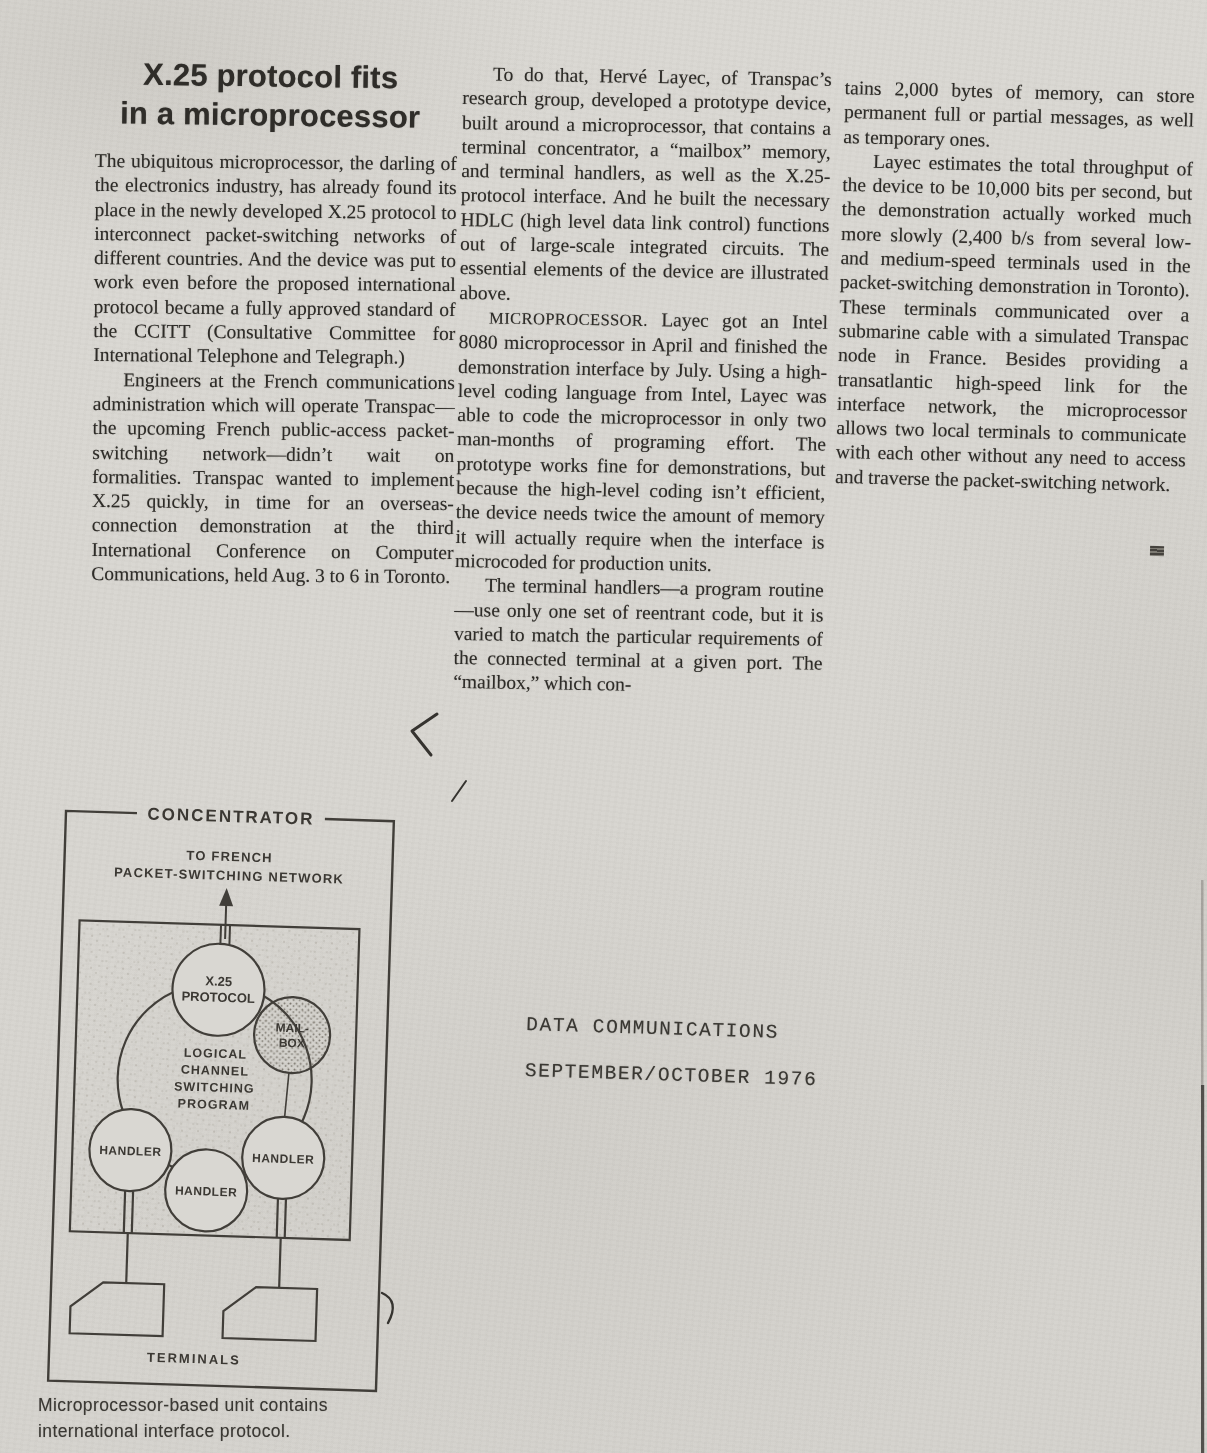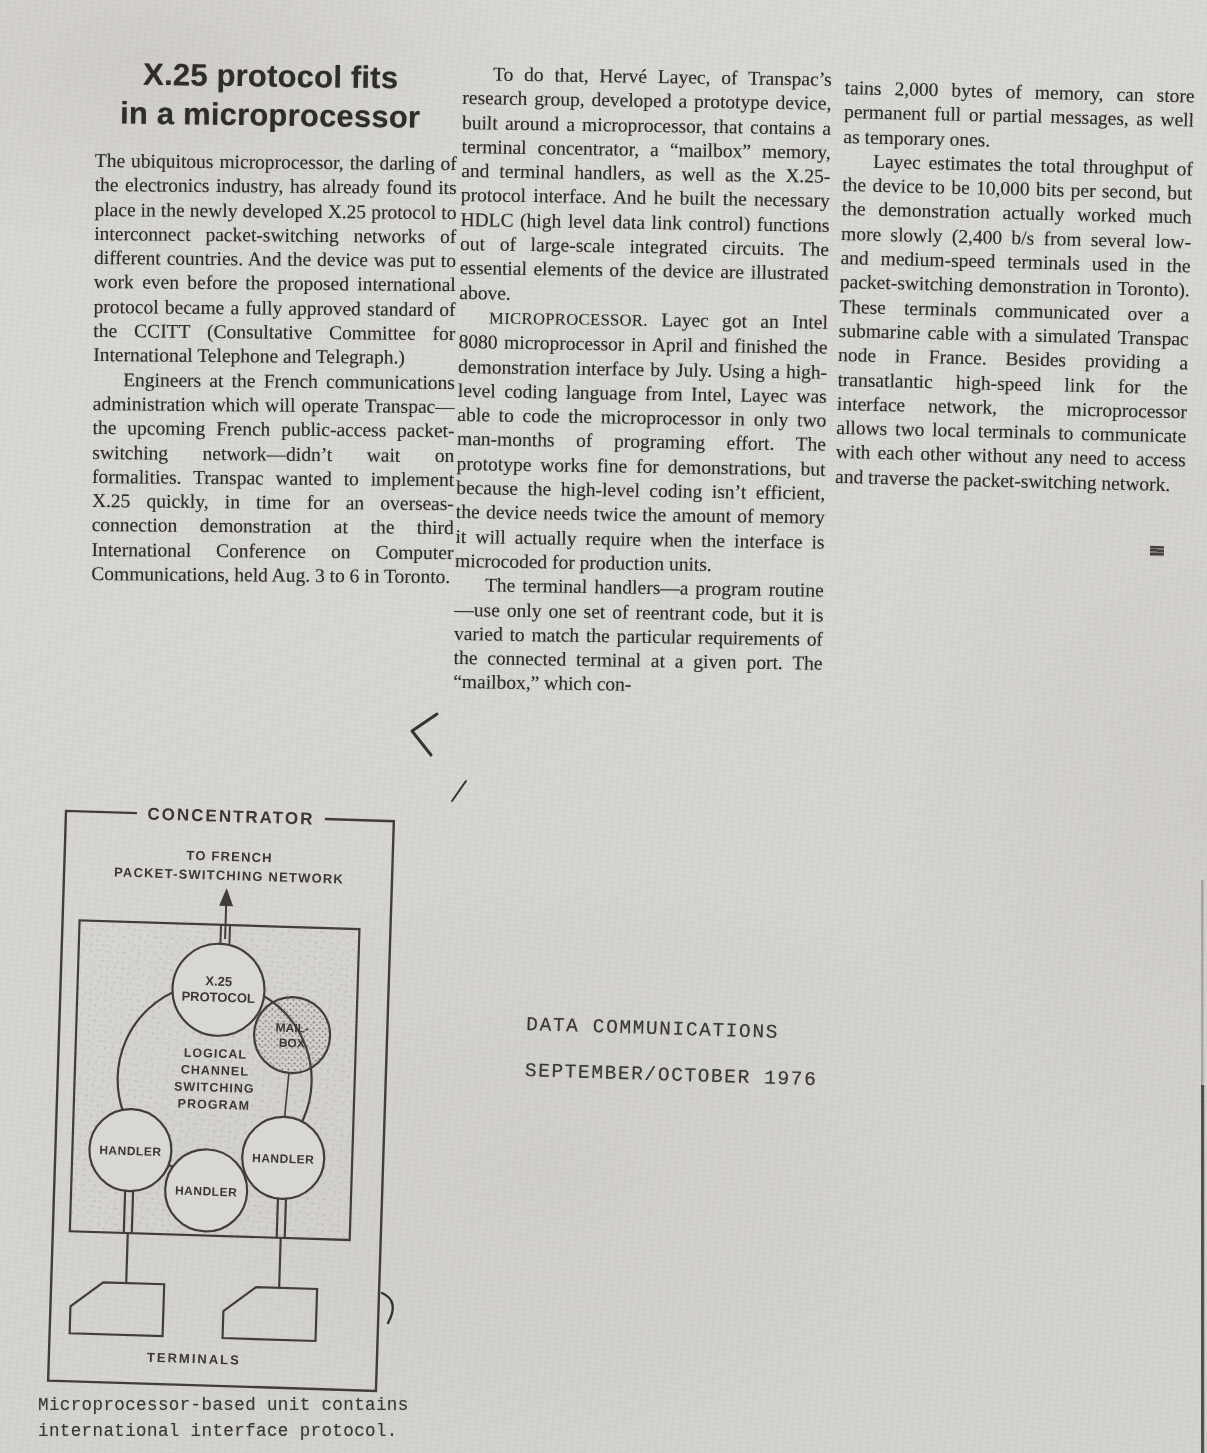--- a/index.html
+++ b/index.html
@@ -34,21 +34,21 @@
   .colbody p{margin:0;}
   .indent{text-indent:1.55em;}
   .lead{font-size:16.5px;letter-spacing:.4px;}
   #stamp{
     left:527px;top:1002px;font-family:"Liberation Mono",monospace;font-size:19.5px;
     line-height:46px;letter-spacing:1.6px;color:#3a3833;transform:rotate(1.8deg);
     transform-origin:top left;text-shadow:0 0 1px rgba(58,56,51,.5);
   }
   #caption{
     left:38px;top:1392px;width:390px;white-space:pre-line;
-    font-family:Liberation Mono, monospace;font-size:17.5px;line-height:26px;
+    font-family:Liberation Sans, sans-serif;font-size:17.5px;line-height:26px;
     letter-spacing:.4px;color:#3a3833;text-shadow:0 0 1px rgba(58,56,51,.4);
   }
   #endmark{
     left:1150px;top:546px;width:14px;height:10px;transform:rotate(1.4deg);
     background:repeating-linear-gradient(180deg,#45423d 0 2px,#7d7a72 2px 3.5px);
   }
   #diagram{left:52px;top:808px;transform:rotate(1.8deg);transform-origin:center;overflow:visible;}
   #marks{left:0;top:0;pointer-events:none;}
   svg text{font-family:"Liberation Sans",sans-serif;font-weight:bold;fill:#3b3833;}
 </style>

